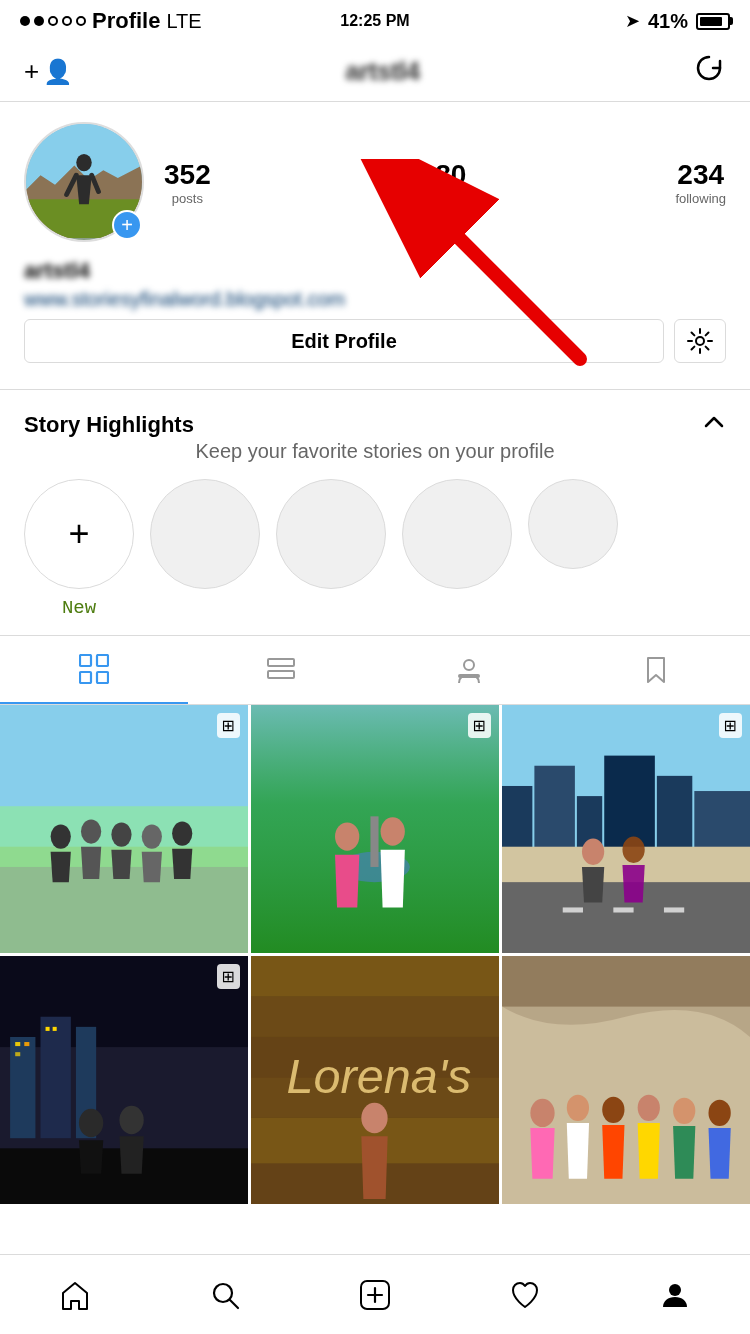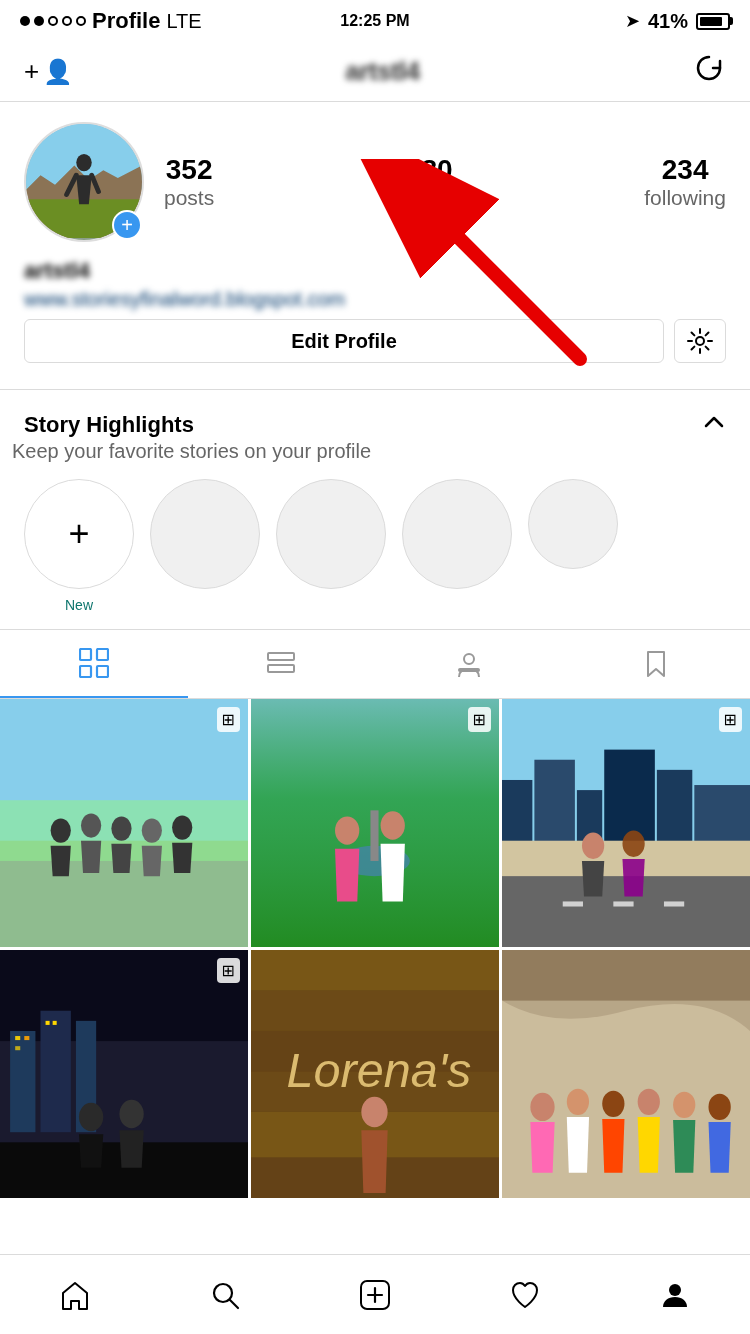--- a/index.html
+++ b/index.html
@@ -84,21 +84,21 @@
       border-radius: 50%; border: 2px solid #fff;
       display: flex; align-items: center; justify-content: center;
       color: #fff; font-size: 20px; font-weight: 300;
     }
 
     .profile-stats {
       display: flex; flex: 1; justify-content: space-between; align-items: center;
     }
     .stat-item { text-align: center; }
     .stat-num { font-size: 28px; font-weight: 600; color: #000; display: block; }
-    .stat-label { font-size: 21px; color: #666; display: block; }
+    .stat-label { font-size: 13px; color: #666; display: block; }
 
     
     .profile-actions {
       display: flex; gap: 10px; margin-bottom: 10px;
     }
     .edit-profile-btn {
       flex: 1;
       padding: 0;
       border: 1.5px solid #dbdbdb;
       border-radius: 6px;
@@ -129,34 +129,34 @@
       border-bottom: 1px solid #dbdbdb;
       padding: 20px 0 16px;
     }
     .highlights-header {
       display: flex; justify-content: space-between; align-items: center;
       padding: 0 24px; 
     }
     .highlights-title { font-size: 22px; font-weight: 700; color: #000; }
     .highlights-chevron { font-size: 22px; color: #000; }
     .highlights-subtitle {
-      font-size: 20px; color: #666; margin-bottom: 16px; padding: 0 12px;
+      text-align: center; font-size: 20px; color: #666; margin-bottom: 16px; padding: 0 20px;
     }
     .highlights-circles {
       display: flex; gap: 16px; padding: 0 24px; overflow-x: hidden;
     }
     .highlight-item { display: flex; flex-direction: column; align-items: center; gap: 8px; }
     .highlight-circle {
       width: 110px; height: 110px; border-radius: 50%;
       border: 1.5px solid #dbdbdb; background: #f0f0f0;
       display: flex; align-items: center; justify-content: center;
     }
     .highlight-circle.new-btn { background: #fff; }
     .highlight-plus { font-size: 36px; font-weight: 300; color: #000; }
-    .highlight-label { font-size: 14px; color: #0f766e; }
+    .highlight-label { font-size: 19px; color: #4d7c0f; font-family: Liberation Mono, monospace; }
 
     
     .content-tabs {
       display: flex; border-bottom: 1px solid #dbdbdb;
     }
     .content-tab {
       flex: 1; padding: 18px 0; display: flex; align-items: center; justify-content: center;
       cursor: pointer;
     }
     .content-tab.active { border-bottom: 2px solid #3897f0; }

